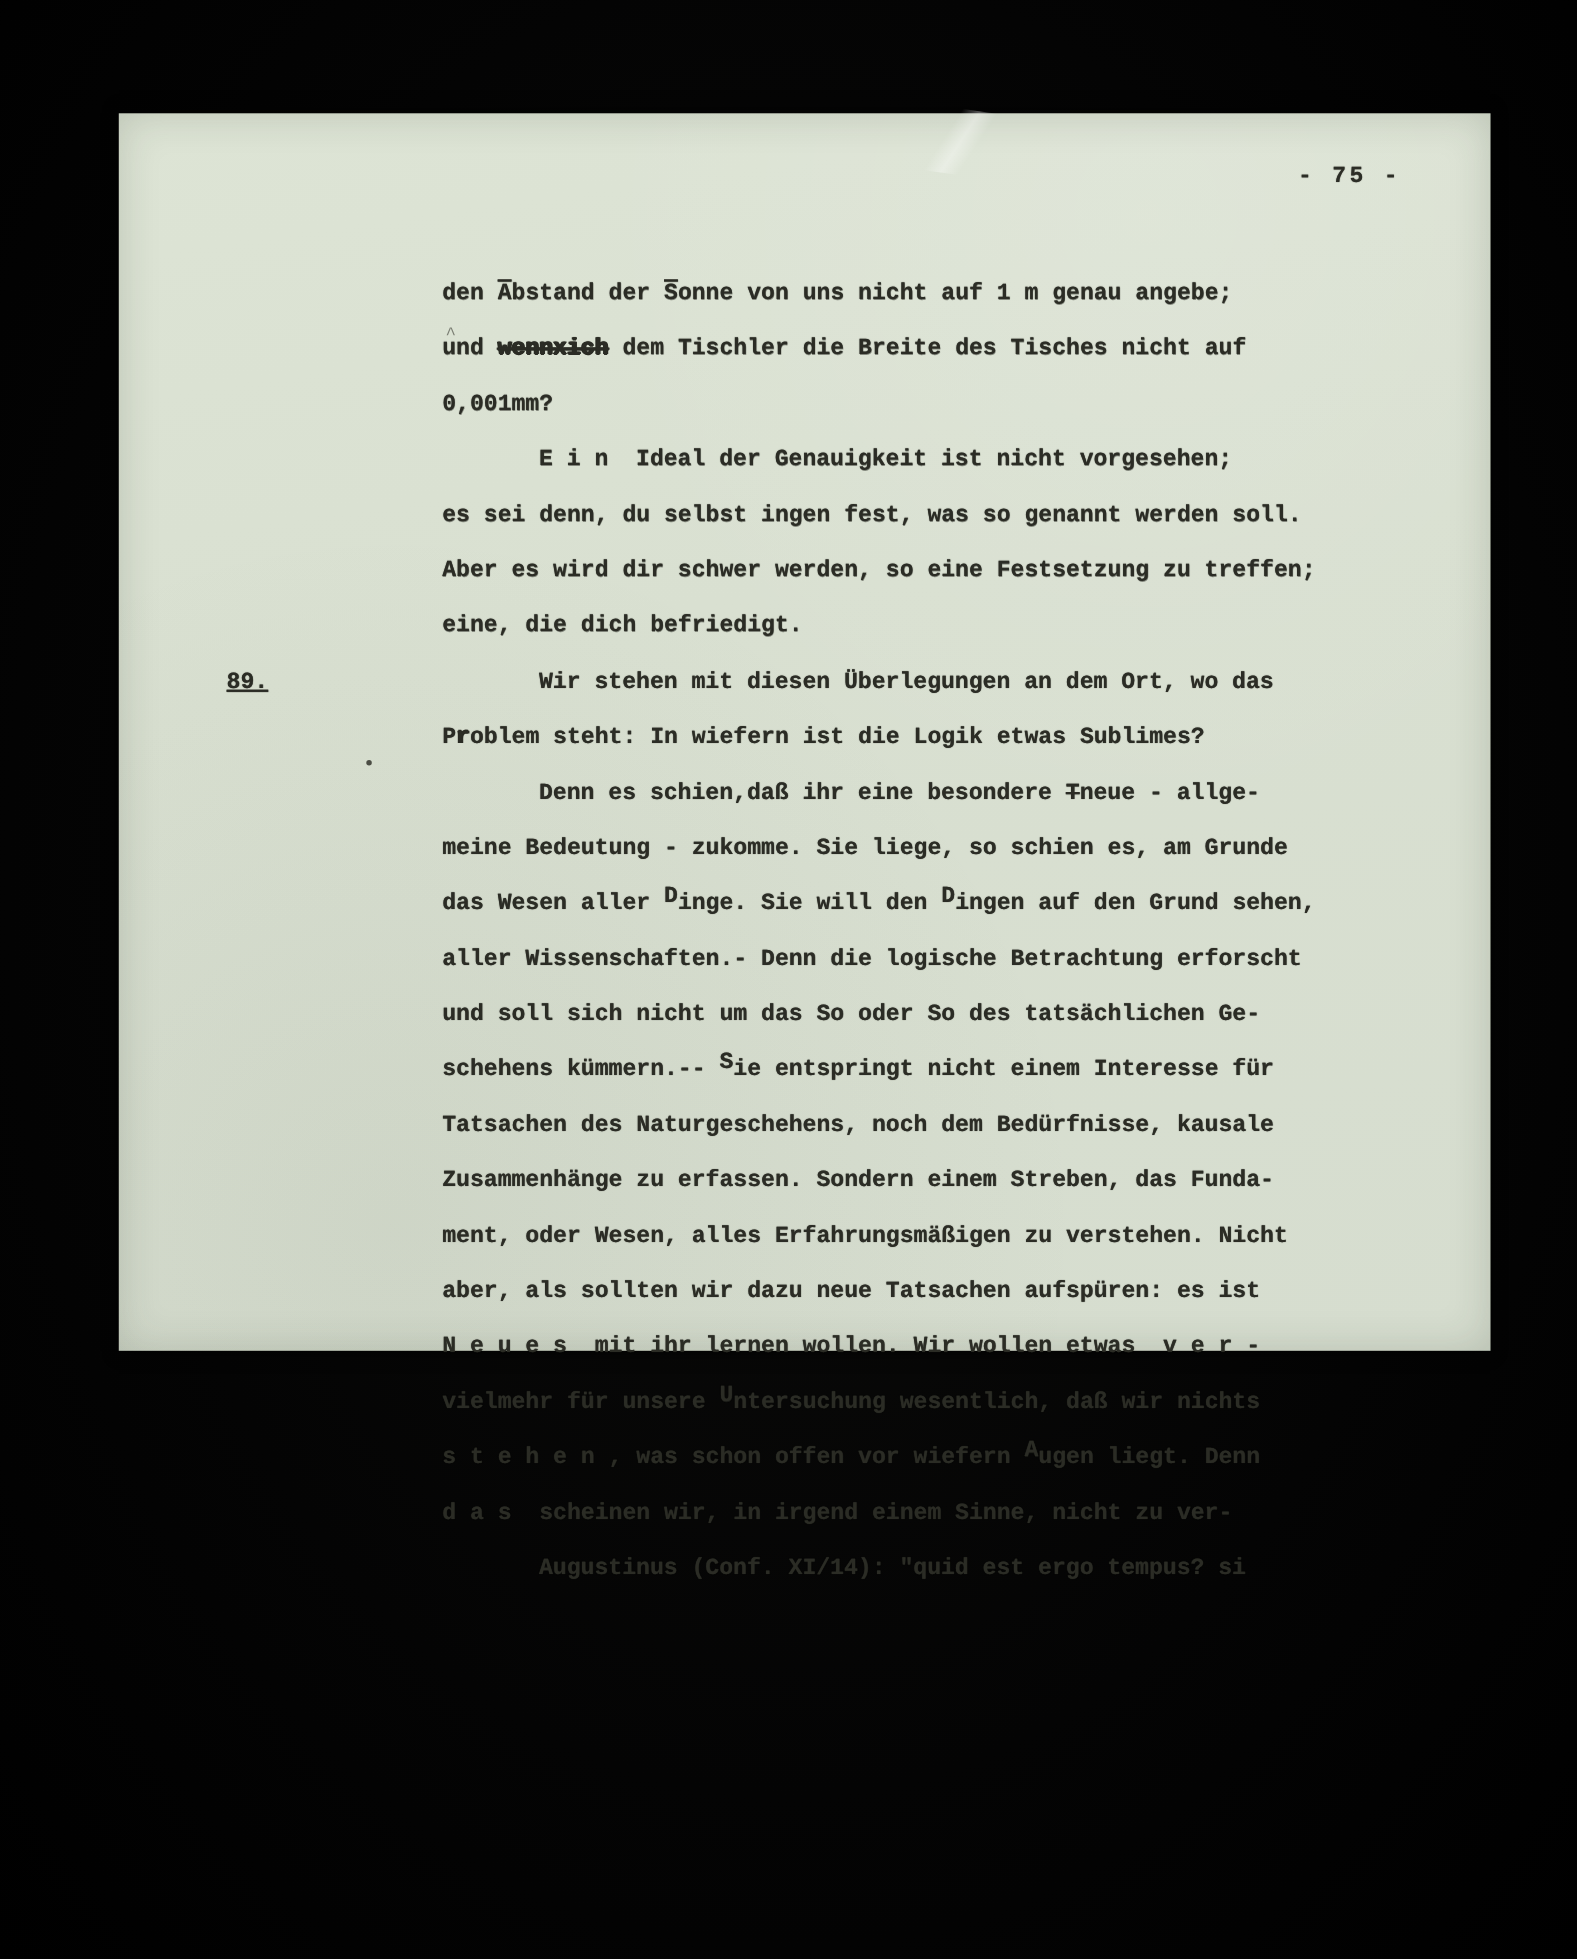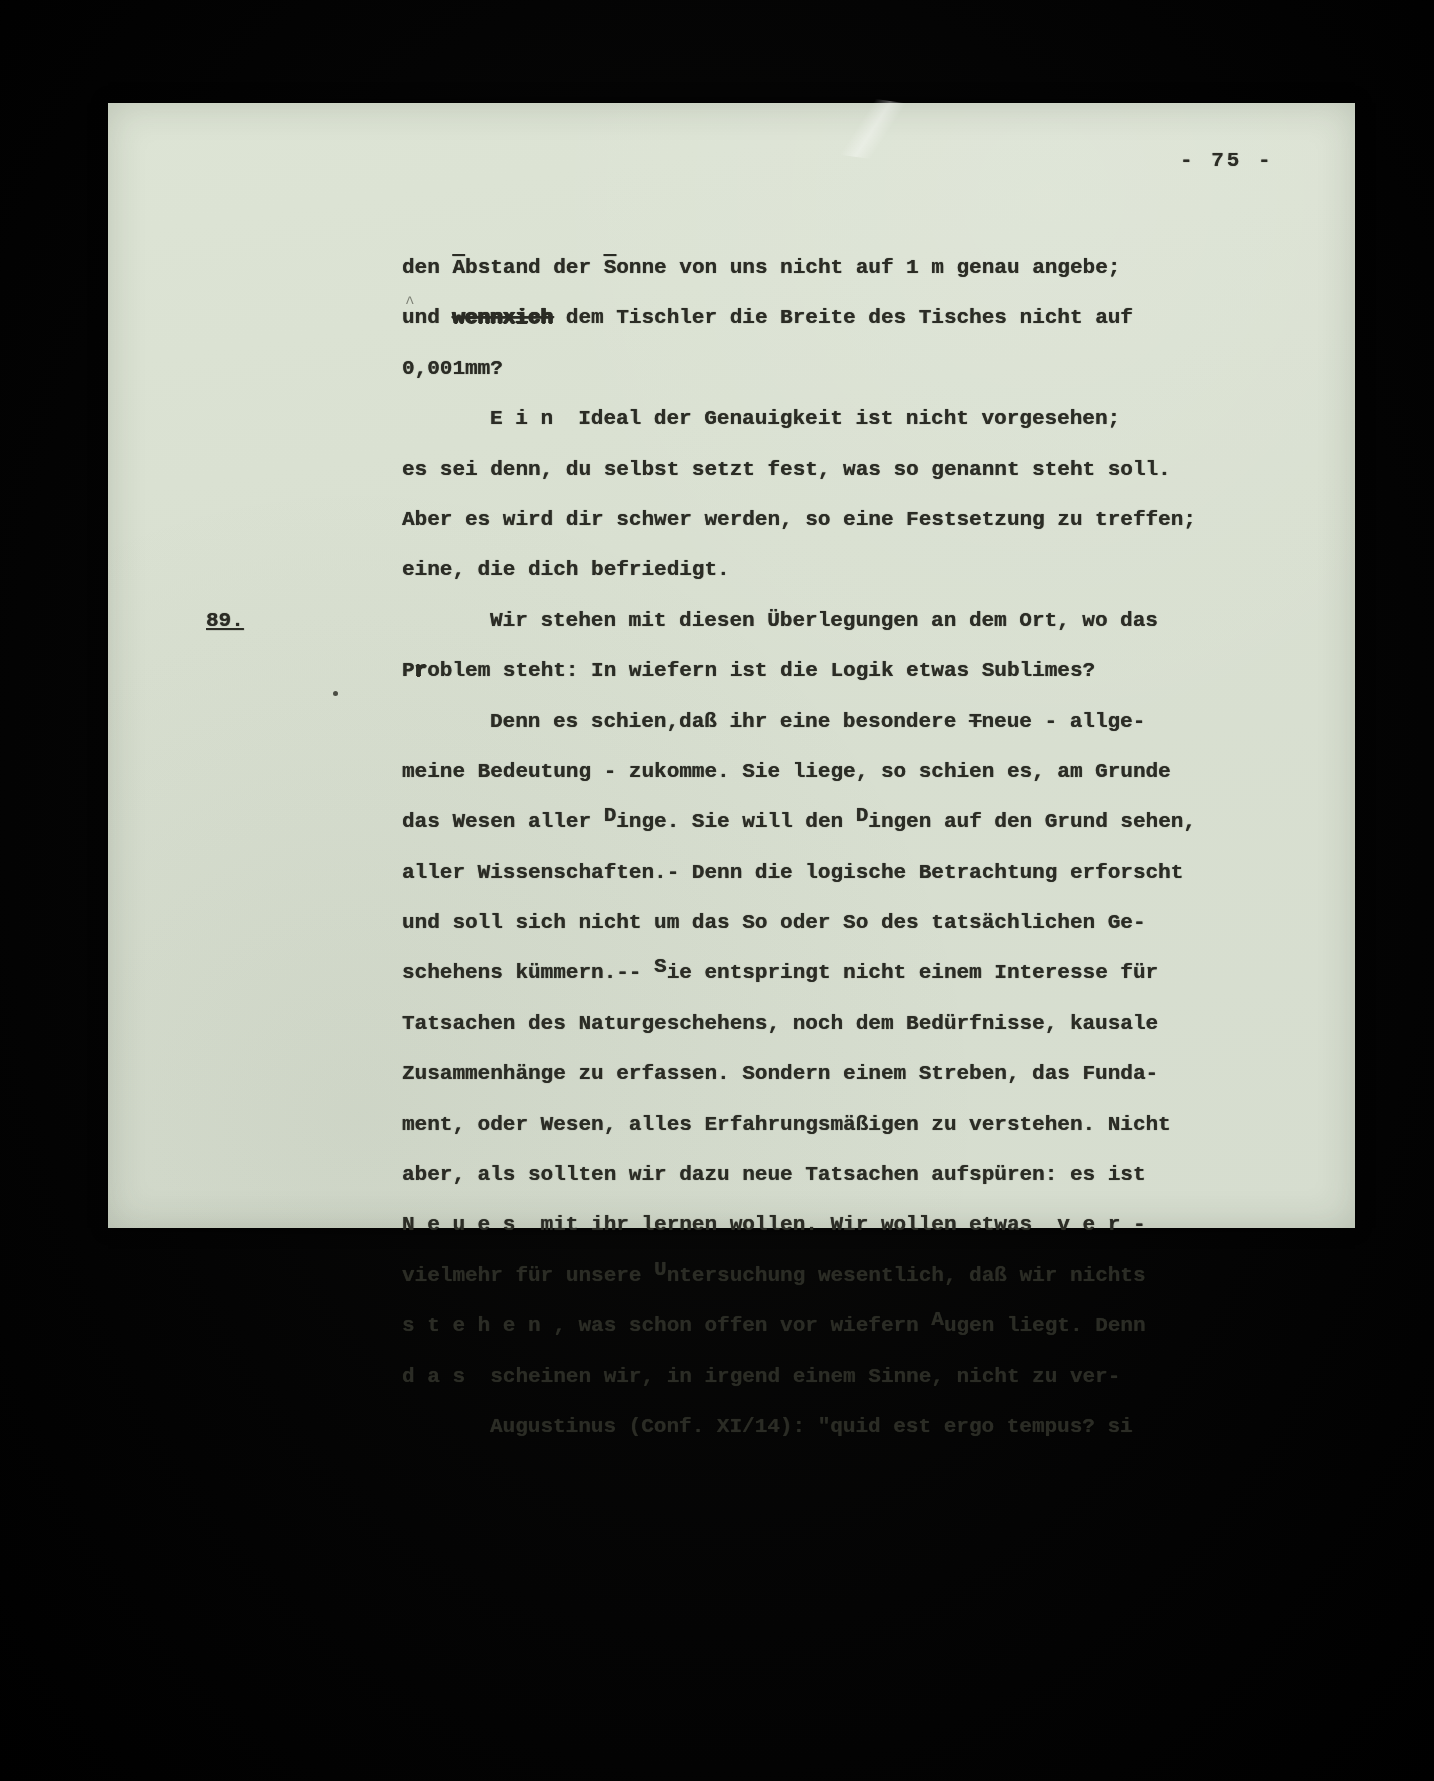--- a/index.html
+++ b/index.html
@@ -85,21 +85,21 @@
 <div class="scan">
   <div class="crease"></div>
   <div class="pageno">- 75 -</div>
   <div class="caret-mark">^</div>
   <div class="ink-speck"></div>
   <div class="text-block">
       <div class="line"><span>den </span><span class="seg-ovl">A</span><span>bstand der </span><span class="seg-ovl">S</span><span>onne von uns nicht auf 1 m genau angebe;</span></div>
       <div class="line"><span>und </span><span class="seg-strike">wennxich</span><span> dem Tischler die Breite des Tisches nicht auf</span></div>
       <div class="line"><span>0,001mm?</span></div>
       <div class="line indent"><span>E i n  Ideal der Genauigkeit ist nicht vorgesehen;</span></div>
-      <div class="line"><span>es sei denn, du selbst setzt fest, was so genannt steht soll.</span></div>
+      <div class="line"><span>es sei denn, du selbst ingen fest, was so genannt werden soll.</span></div>
       <div class="line"><span>Aber es wird dir schwer werden, so eine Festsetzung zu treffen;</span></div>
       <div class="line"><span>eine, die dich befriedigt.</span></div>
       <div class="line indent"><span class="marker">89.</span><span>Wir stehen mit diesen Überlegungen an dem Ort, wo das</span></div>
       <div class="line"><span>P</span><span class="seg-dark">r</span><span>oblem steht: In wiefern ist die Logik etwas Sublimes?</span></div>
       <div class="line indent"><span>Denn es schien,daß ihr eine besondere </span><span class="seg-tstrike">T</span><span>neue - allge-</span></div>
       <div class="line"><span>meine Bedeutung - zukomme. Sie liege, so schien es, am Grunde</span></div>
       <div class="line"><span>das Wesen aller </span><span class="seg-raised">D</span><span>inge. Sie will den </span><span class="seg-raised">D</span><span>ingen auf den Grund sehen,</span></div>
       <div class="line"><span>aller Wissenschaften.- Denn die logische Betrachtung erforscht</span></div>
       <div class="line"><span>und soll sich nicht um das So oder So des tatsächlichen Ge-</span></div>
       <div class="line"><span>schehens kümmern.-- </span><span class="seg-raised">S</span><span>ie entspringt nicht einem Interesse für</span></div>

